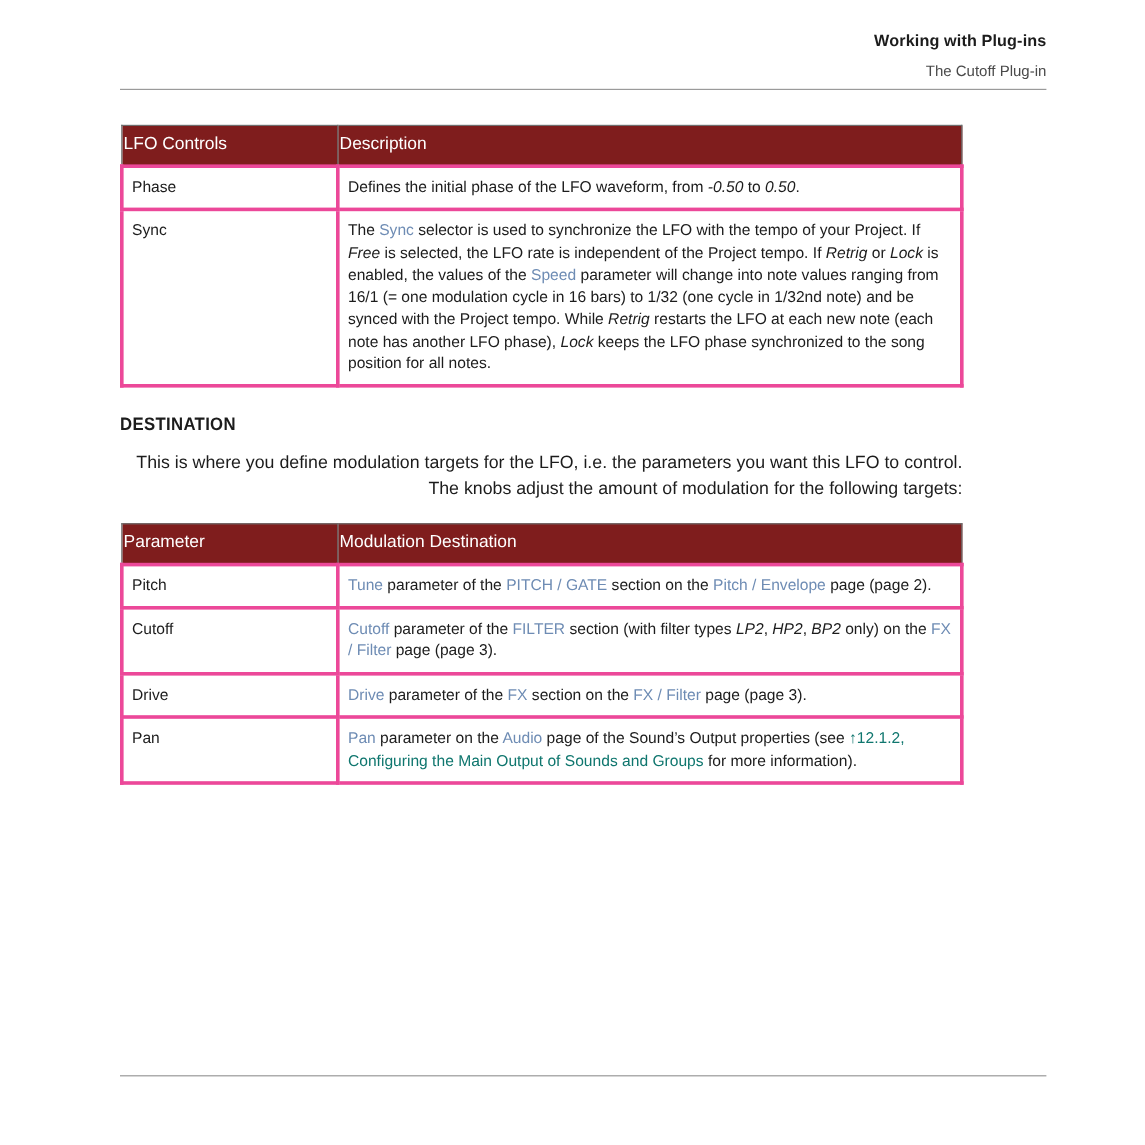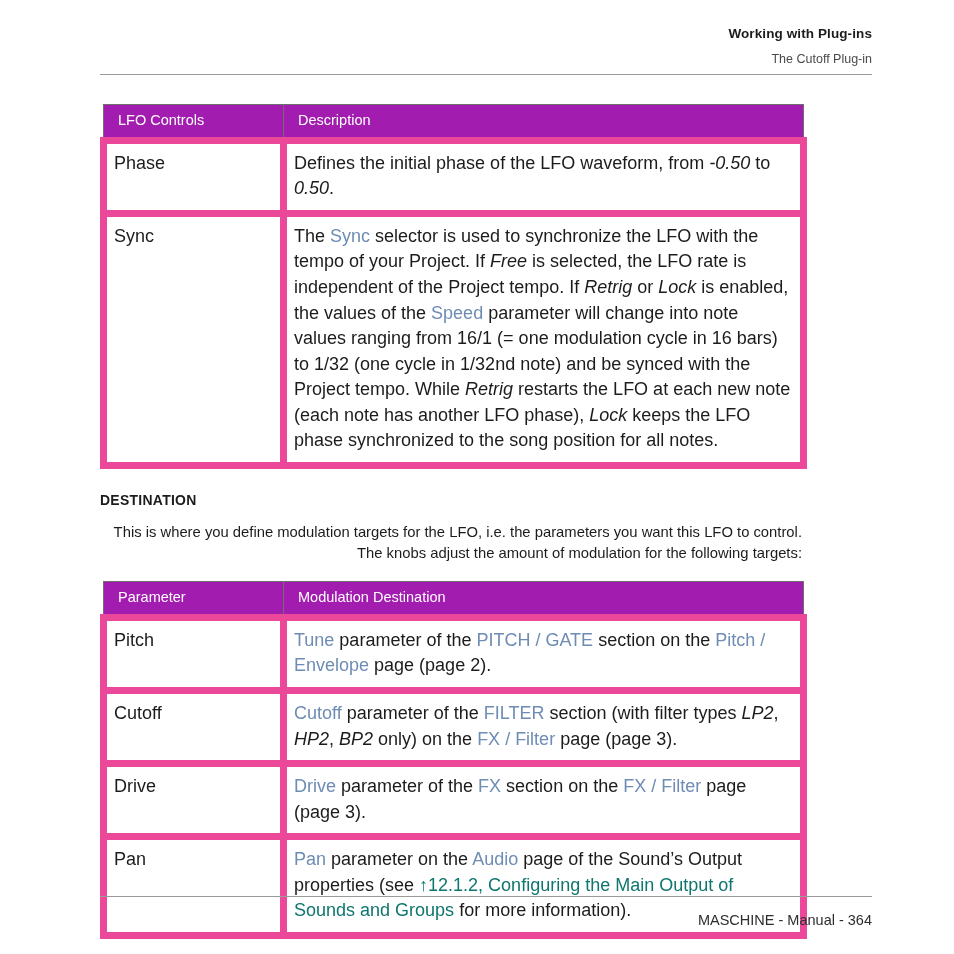--- a/index.html
+++ b/index.html
@@ -64,38 +64,38 @@
   table.doc-table {
     border-collapse: collapse;
     width: 700px;
     table-layout: fixed;
     margin: 0;
   }
   table.doc-table col.c1 { width: 180px; }
   table.doc-table col.c2 { width: 520px; }
 
   table.doc-table thead th {
-    background: #a21caf;
+    background: #7f1d1d;
     color: #ffffff;
     font-weight: normal;
     font-size: 14.5px;
     text-align: left;
-    padding: 6px 7px 7px 14px;
+    padding: 6px 7px 7px 1px;
     border: 1px solid #6e6e6e;
     line-height: 1.3;
   }
   table.doc-table thead th + th {
     border-left: 1px solid #ffffff;
   }
 
   table.doc-table td {
-    border: 7px solid #ec4899;
+    border: 3px solid #ec4899;
     vertical-align: top;
     padding: 7px 7px 8px 7px;
-    font-size: 18px;
+    font-size: 13px;
     line-height: 1.42;
     color: #1c1c1c;
   }
   td.param {
     color: #6e8cb4;
   }
 
   .lnk {
     color: #6e8cb4;
   }
@@ -216,15 +216,14 @@
         <tr>
           <td class="param">Pan</td>
           <td><span class="lnk">Pan</span> parameter on the <span class="lnk">Audio</span> page of the Sound’s Output properties (see <span class="xref">↑12.1.2, Configuring the Main Output of Sounds and Groups</span> for more information).</td>
         </tr>
       </tbody>
     </table>
 
   </div>
 
   <div class="rule-bottom"></div>
-  <div class="footer">MASCHINE - Manual - 364</div>
 
 </div>
 
 </body></html>

